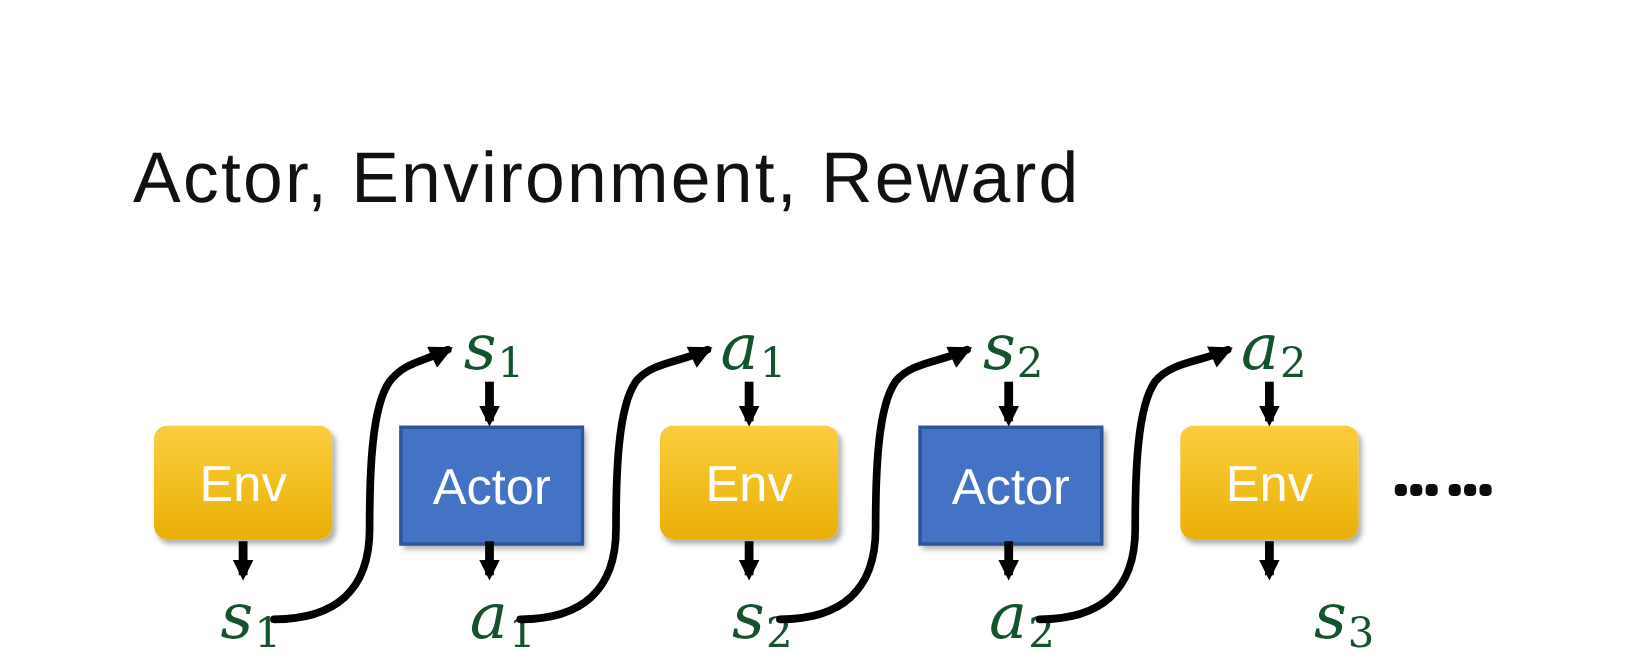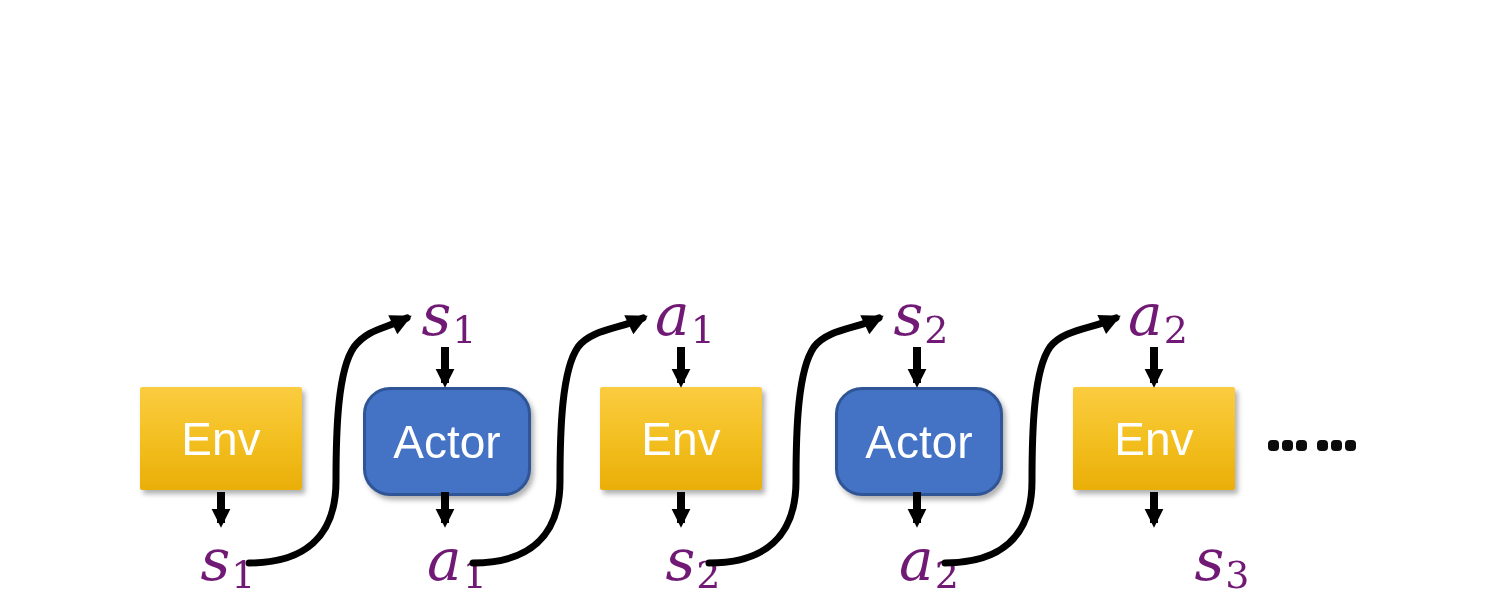--- a/index.html
+++ b/index.html
@@ -11,34 +11,33 @@
     position:absolute;left:121px;top:124px;
     font-family:"Liberation Sans",sans-serif;
     font-size:65px;font-weight:300;letter-spacing:2px;color:#111;
     white-space:nowrap;
   }
   .box{
     position:absolute;top:387px;width:162px;height:103px;
     display:flex;align-items:center;justify-content:center;
     color:var(--box-text,#fff);font-size:46px;font-weight:400;
     box-shadow:3px 4px 5px rgba(60,60,60,.40);
-    border-radius:27px;
   }
   .box.env{
     background:linear-gradient(180deg,var(--env-top,#FBCC40) 0%,#F2BE1E 55%,var(--env-bottom,#EAAE08) 100%);
-    border-radius:2px;
+    border-radius:12px;
   }
   .box.actor{
     background:var(--actor-fill,#4472C4);
     border:3px solid var(--actor-border,#2F5597);
   }
   .mlab{
     position:absolute;transform:translateX(-50%);
     font-family:"DejaVu Serif",serif;font-style:italic;
-    font-size:58px;line-height:1;color:#701a75;white-space:nowrap;
+    font-size:58px;line-height:1;color:#14532d;white-space:nowrap;
   }
   .mlab sub{
     font-size:38px;font-style:normal;
     font-family:"DejaVu Serif",serif;
     vertical-align:-0.20em;margin-left:1px;
   }
   .mlab.toplab{top:286px;}
   .mlab.botlab{top:531px;}
   #arrow-layer{position:absolute;left:0;top:0;width:1500px;height:608px;}
   #ellipsis{
@@ -48,20 +47,21 @@
   #ellipsis i{
     display:block;width:11px;height:11px;background:#0b0b0b;border-radius:4px;
   }
   #ellipsis i:nth-child(4){margin-left:7px;}
 </style>
 </head>
 <body>
 
 <div id="slide">
 
+  <div id="title">Actor, Environment, Reward</div>
 
   <div class="box env" style="left:140px;">
     <span>Env</span>
   </div>
   <div class="box actor" style="left:363px;">
     <span>Actor</span>
   </div>
   <div class="box env" style="left:600px;">
     <span>Env</span>
   </div>

